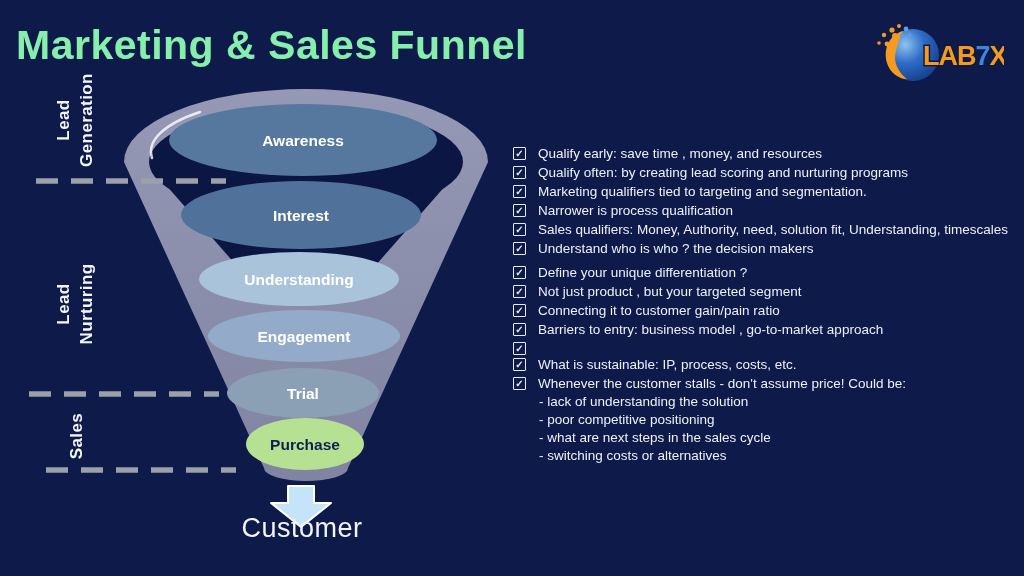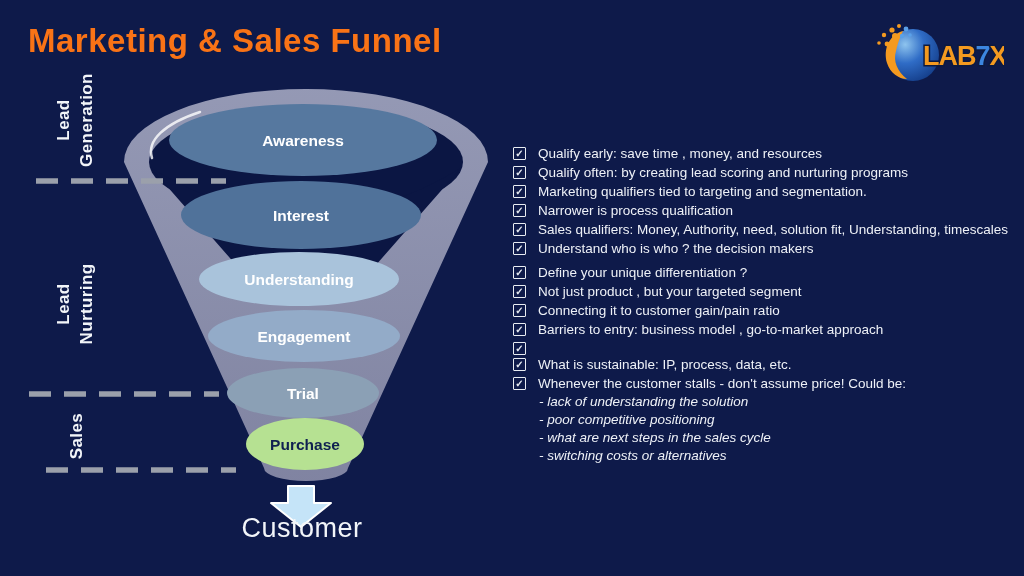--- a/index.html
+++ b/index.html
@@ -12,26 +12,26 @@
     font-family: "Liberation Sans", sans-serif;
   }
   .slide {
     position: relative;
     width: 1024px;
     height: 576px;
     background: #0e1a4a;
   }
   .title {
     position: absolute;
-    left: 28px;
+    left: 16px;
     top: 22px;
-    font-size: 33px;
+    font-size: 41px;
     font-weight: 700;
     letter-spacing: 0.5px;
-    color: #f97316;
+    color: #86efac;
     white-space: nowrap;
   }
   
   .logo {
     position: absolute;
     right: 20px;
     top: 20px;
     width: 132px;
     height: 66px;
   }
@@ -103,21 +103,20 @@
     line-height: 10px;
     color: #e8ecf2;
     font-weight: 700;
   }
   .block2 { margin-top: 5px; }
   .sub-row {
     padding-left: 27px;
     line-height: 18px;
     font-size: 13.5px;
     white-space: nowrap;
-    font-style: italic;
   }
 </style>
 </head>
 <body>
 
 <div class="slide">
 
   <div class="title">Marketing &amp; Sales Funnel</div>
 
   <div class="logo">
@@ -264,21 +263,21 @@
       </div>
       <div class="note-row">
         <span class="cb">
             <i>✓</i>
           </span>
       </div>
       <div class="note-row">
         <span class="cb">
             <i>✓</i>
           </span>
-        <span>What is sustainable: IP, process, data, etc.</span>
+        <span>What is sustainable: IP, process, costs, etc.</span>
       </div>
       <div class="note-row">
         <span class="cb">
             <i>✓</i>
           </span>
         <span>Whenever the customer stalls  - don't assume price! Could be:</span>
       </div>
 
       <div class="sub-row">-  lack of understanding the solution</div>
       <div class="sub-row">-  poor  competitive positioning</div>

